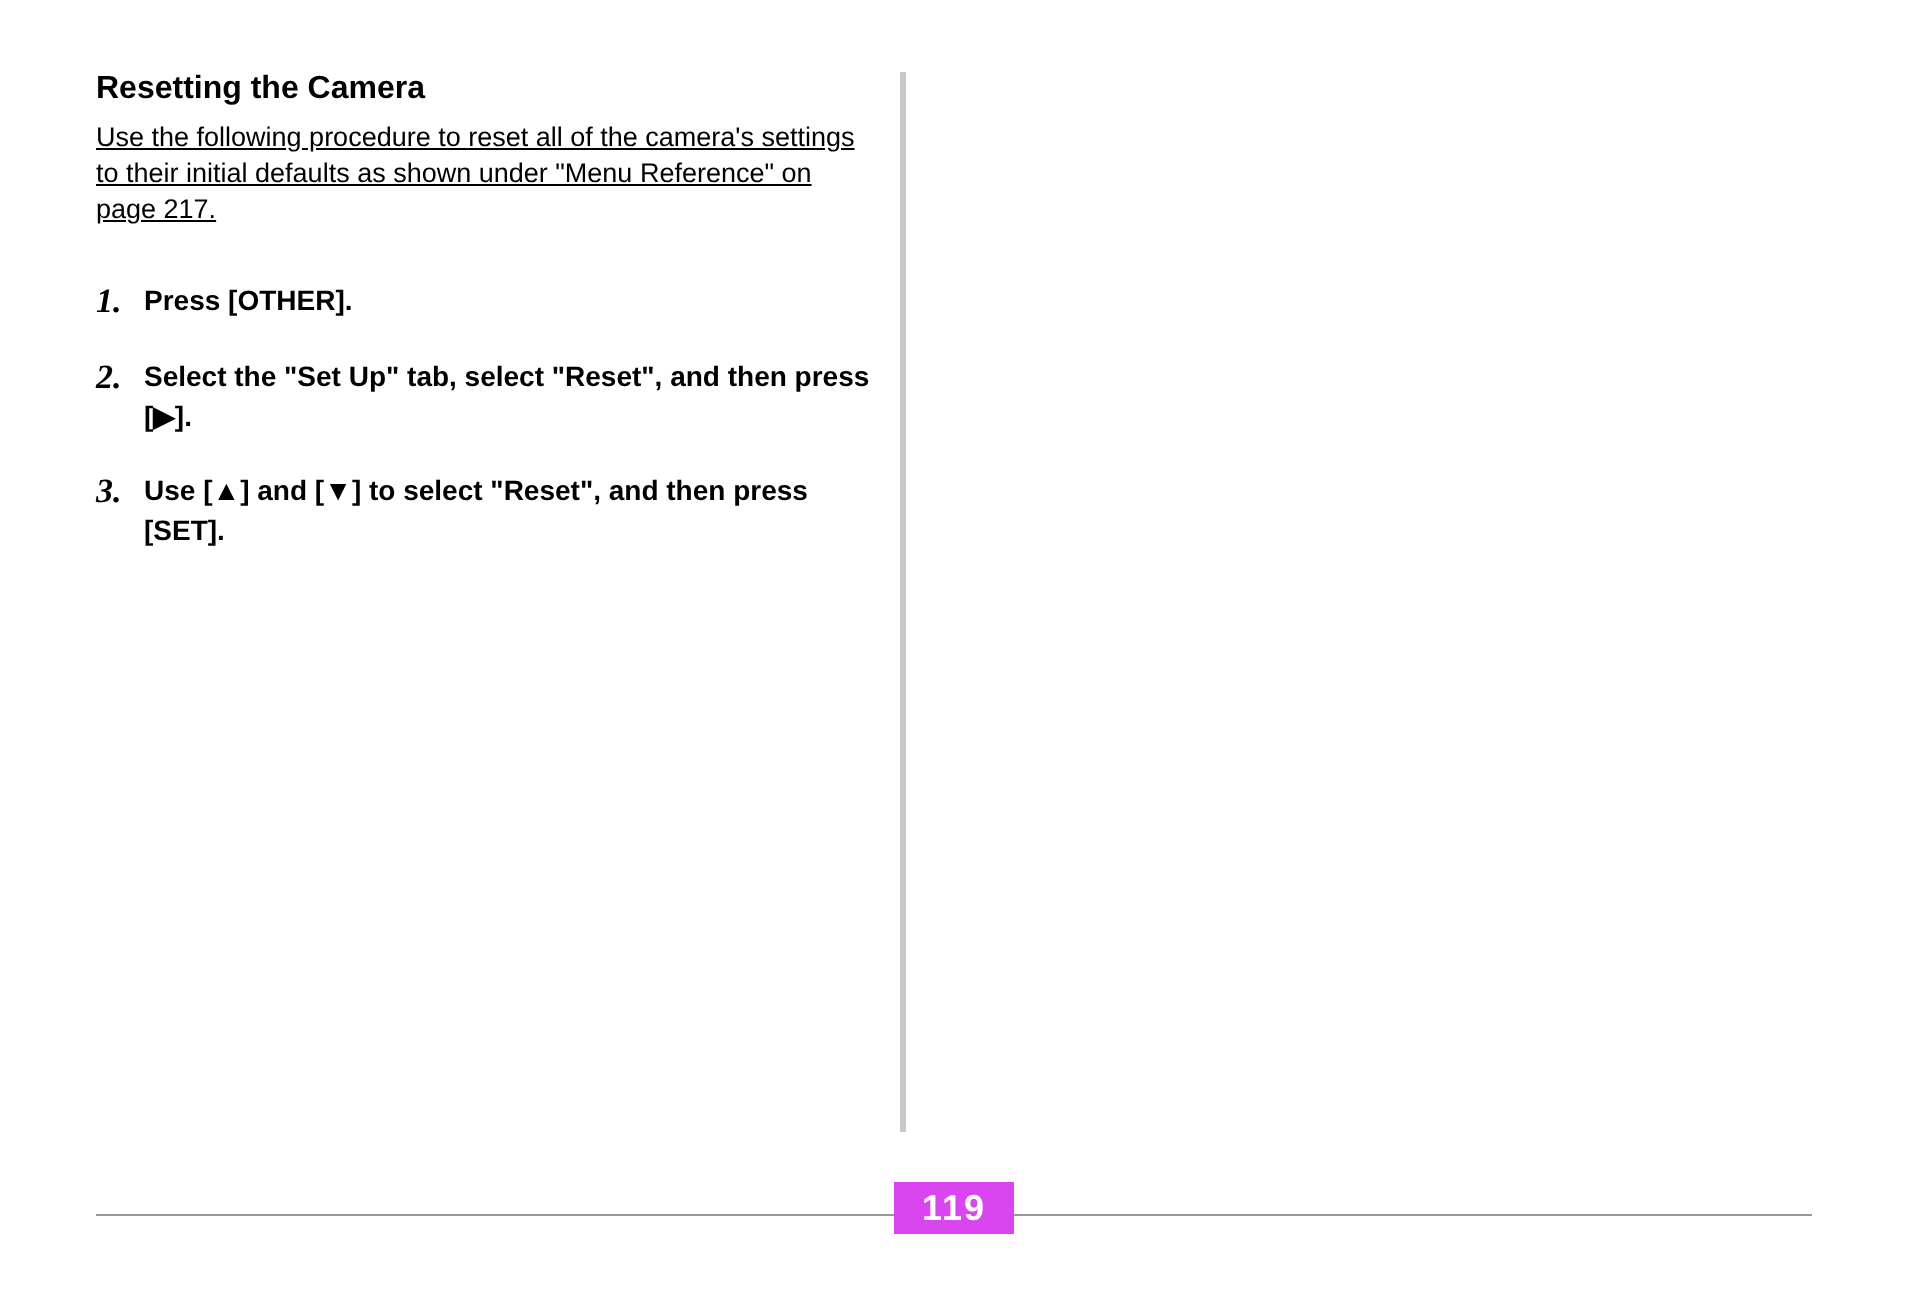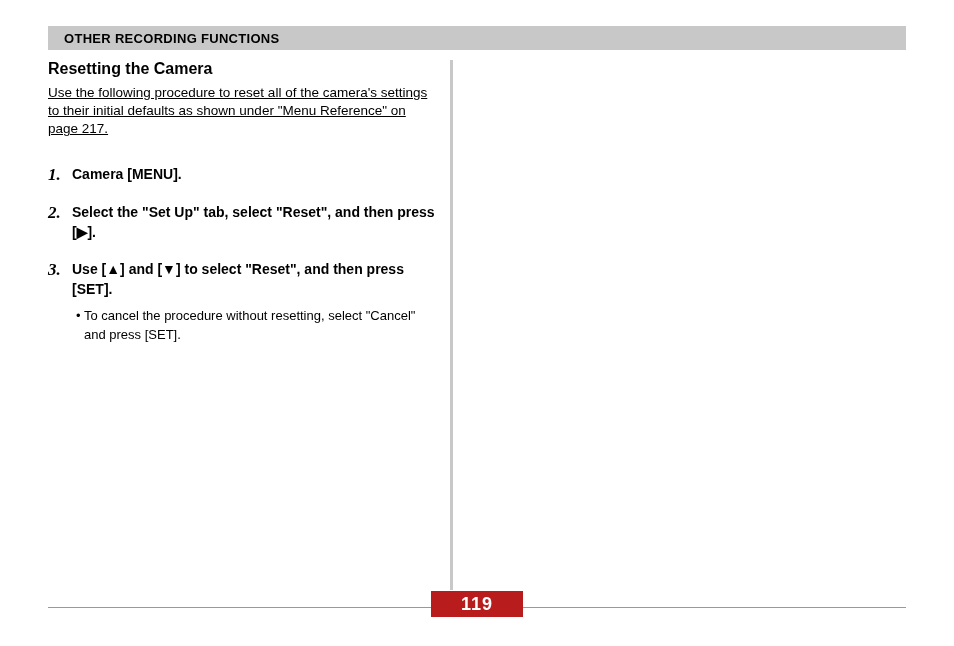--- a/index.html
+++ b/index.html
@@ -95,60 +95,56 @@
     top:16px;
     left:0;right:0;
     height:1px;
     background:#999;
   }
   .page-number{
     position:absolute;
     left:50%;
     transform:translateX(-50%);
     top:0;
-    background:#b91c1c;
+    background:#d946ef;
     color:#fff;
     font-weight:bold;
     font-size:18px;
-    width:92px;
+    width:60px;
     height:26px;
     display:flex;
     align-items:center;
     justify-content:center;
     letter-spacing:1px;
   }
 </style>
 </head>
 <body>
 
 <div class="page">
 
-  <div class="header-bar">
-    <span>OTHER RECORDING FUNCTIONS</span>
-  </div>
 
   <div class="content">
     <div class="left-col">
       <h1 class="section-title">Resetting the Camera</h1>
       <div class="intro">Use the following procedure to reset all of the camera's settings to their initial defaults as shown under "Menu Reference" on page 217.</div>
 
       <ol class="steps">
         <li>
           <span class="step-num">1.</span>
-          <span class="step-text">Camera [MENU].</span>
+          <span class="step-text">Press [OTHER].</span>
         </li>
         <li>
           <span class="step-num">2.</span>
           <span class="step-text">Select the "Set Up" tab, select "Reset", and then press [▶].</span>
         </li>
         <li>
           <span class="step-num">3.</span>
           <span class="step-text">
             <span>Use [▲] and [▼] to select "Reset", and then press [SET].</span>
-            <div class="step-note">• To cancel the procedure without resetting, select "Cancel" and press [SET].</div>
           </span>
         </li>
       </ol>
     </div>
 
     <div class="divider"></div>
   </div>
 
   <div class="footer">
     <div class="footer-line"></div>

